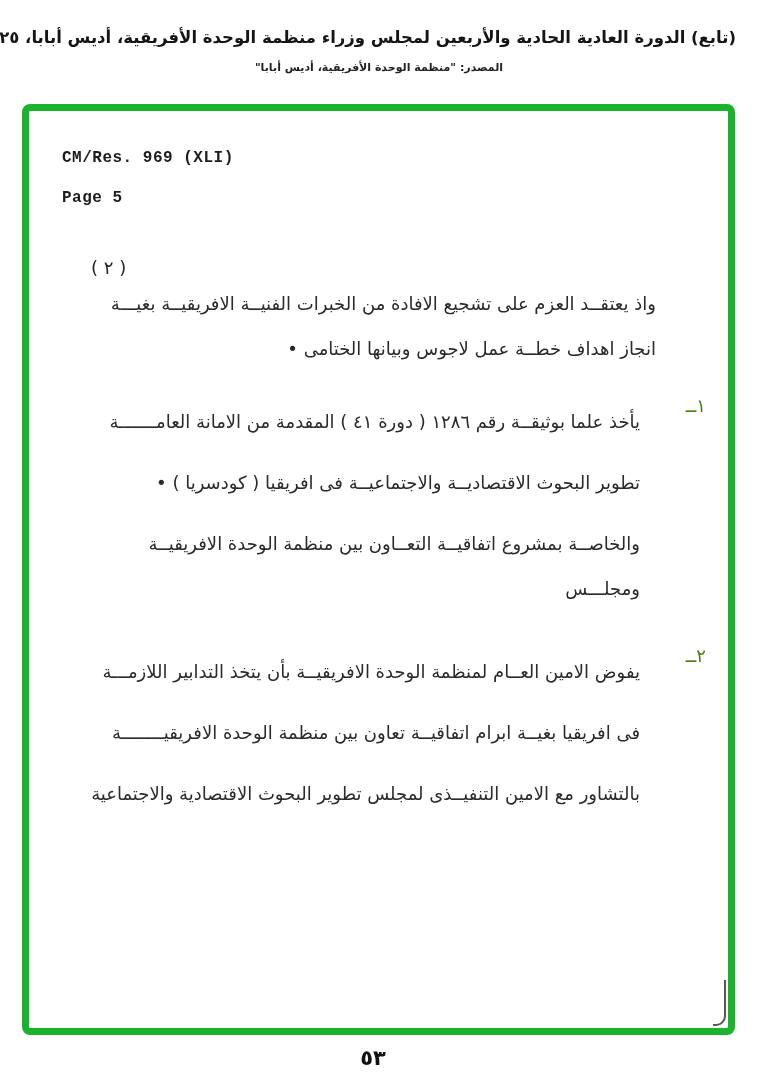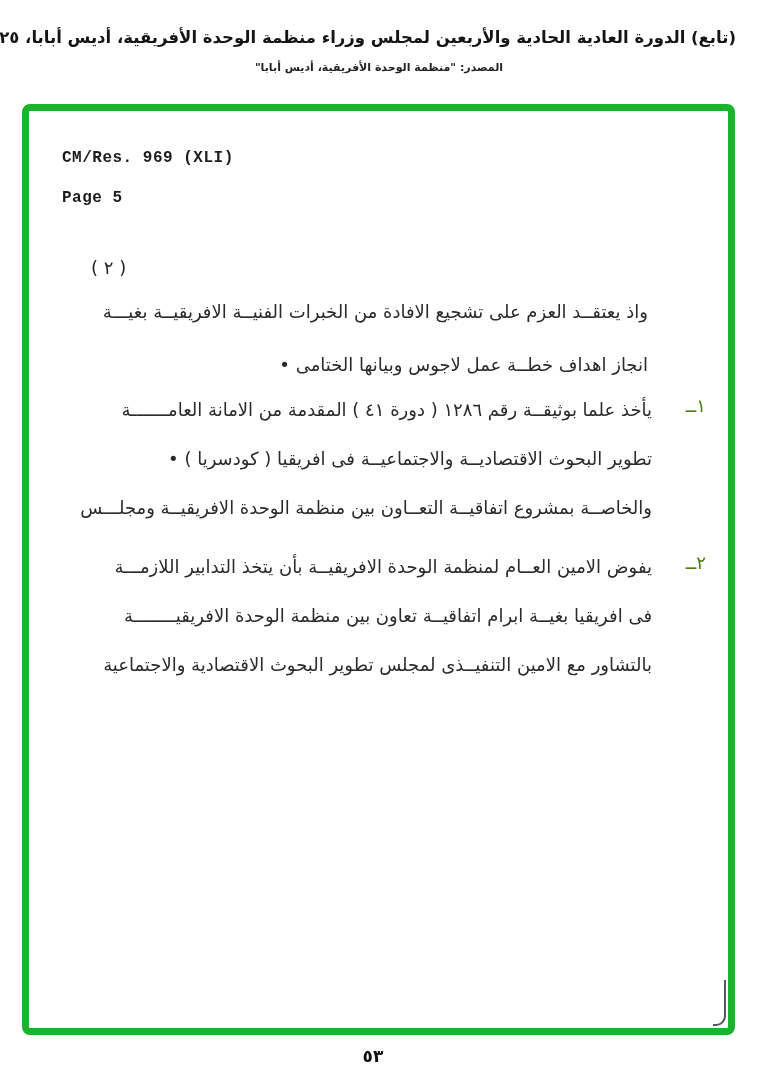--- a/index.html
+++ b/index.html
@@ -61,41 +61,41 @@
   
   .section-marker {
     position: absolute; left: 62px; top: 146px;
     direction: rtl; font-size: 18px; color: #262626;
   }
   .preamble {
     position: absolute; top: 170px; right: 72px; left: 40px;
     direction: rtl; text-align: right;
     font-size: 18px; line-height: 45px; color: #2a2a2a;
   }
-  .preamble p { margin: 8px; }
+  .preamble p { margin: 0; }
   .items {
     position: absolute; top: 272px; right: 22px; left: 40px;
     direction: rtl;
   }
   .item { display: flex; column-gap: 16px; margin-bottom: 6px; }
   .item-num {
     flex: 0 0 34px; width: 34px;
     font-size: 18px; line-height: 45px; color: #4d7c0f;
   }
   .item-text {
     flex: 1; text-align: right;
     font-size: 18px; line-height: 45px; color: #2a2a2a;
   }
-  .item-text p { margin: 4px; }
+  .item-text p { margin: 16px; }
 
   
   .page-num {
     position: absolute; top: 1046px; left: 0; right: 12px;
     text-align: center;
-    font-size: 17px; font-weight: bold; color: #111111;
+    font-size: 21px; font-weight: bold; color: #111111;
     direction: rtl;
   }
 </style>
 </head>
 <body>
 
 <div class="hdr-line1">(تابع)   الدورة العادية الحادية والأربعين لمجلس وزراء منظمة الوحدة الأفريقية، أديس أبابا، ٢٥ فبراير - ٤ مارس ١٩٨٥</div>
 <div class="hdr-line2">المصدر:  "منظمة الوحدة الأفريقية، أديس أبابا"</div>
 
 <div class="frame">

